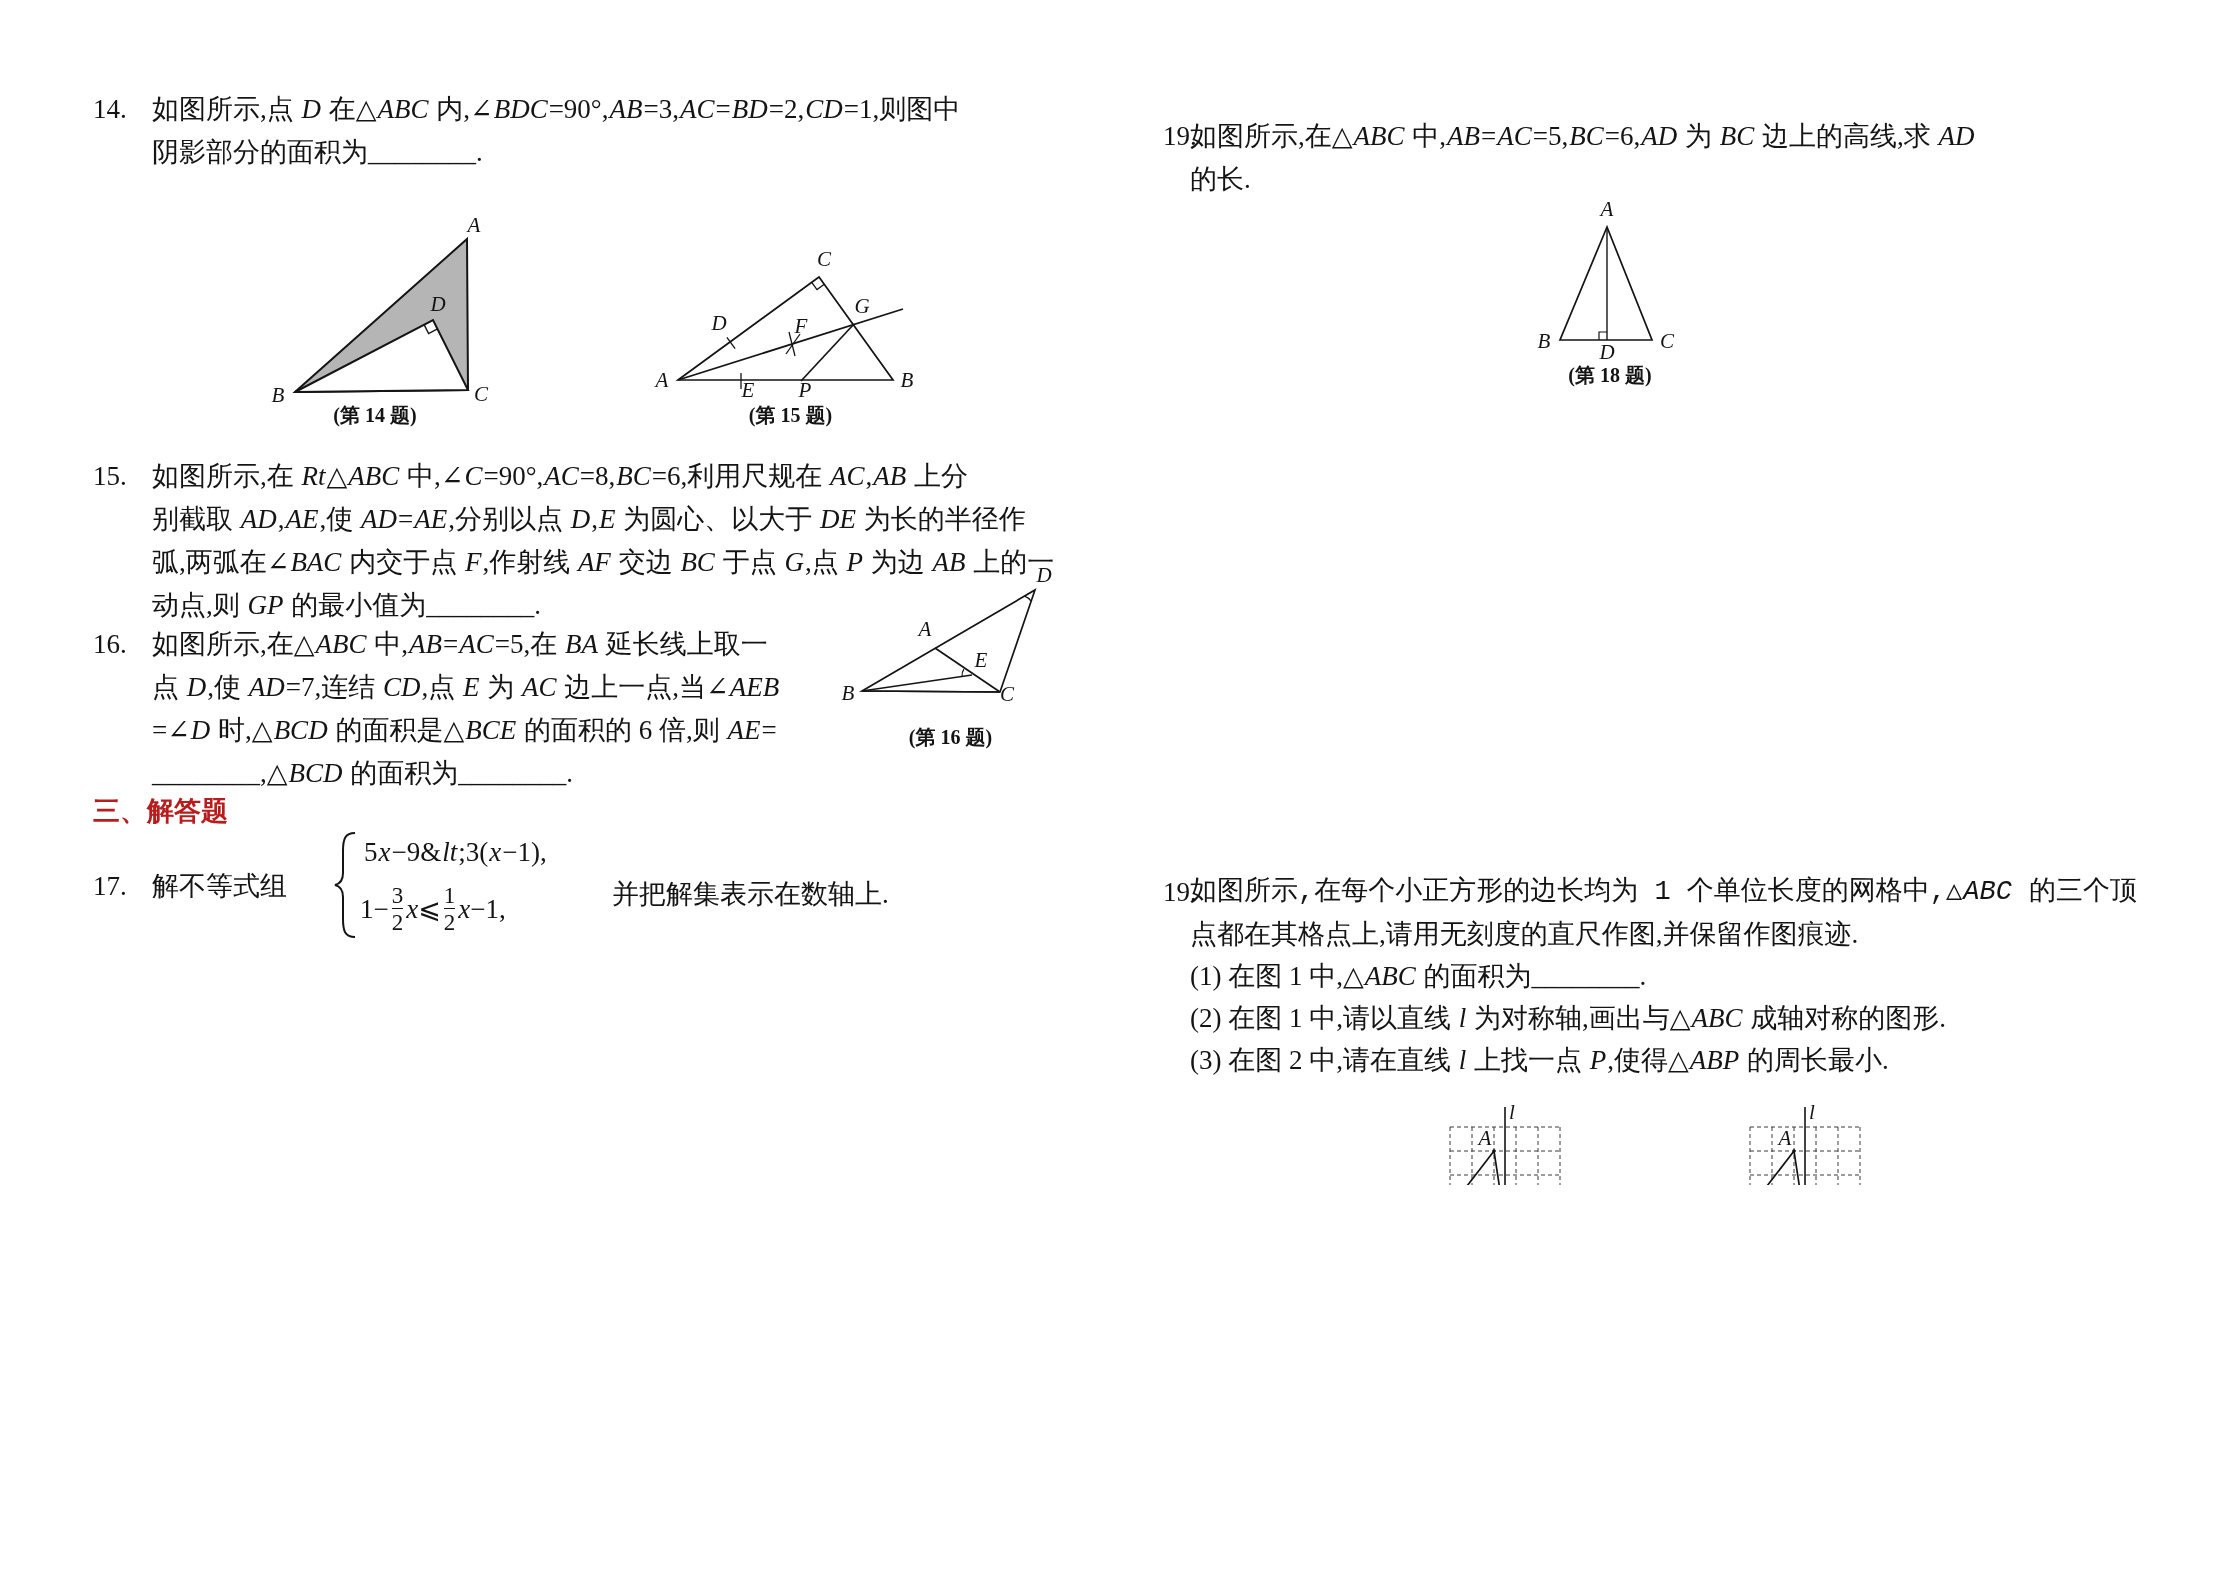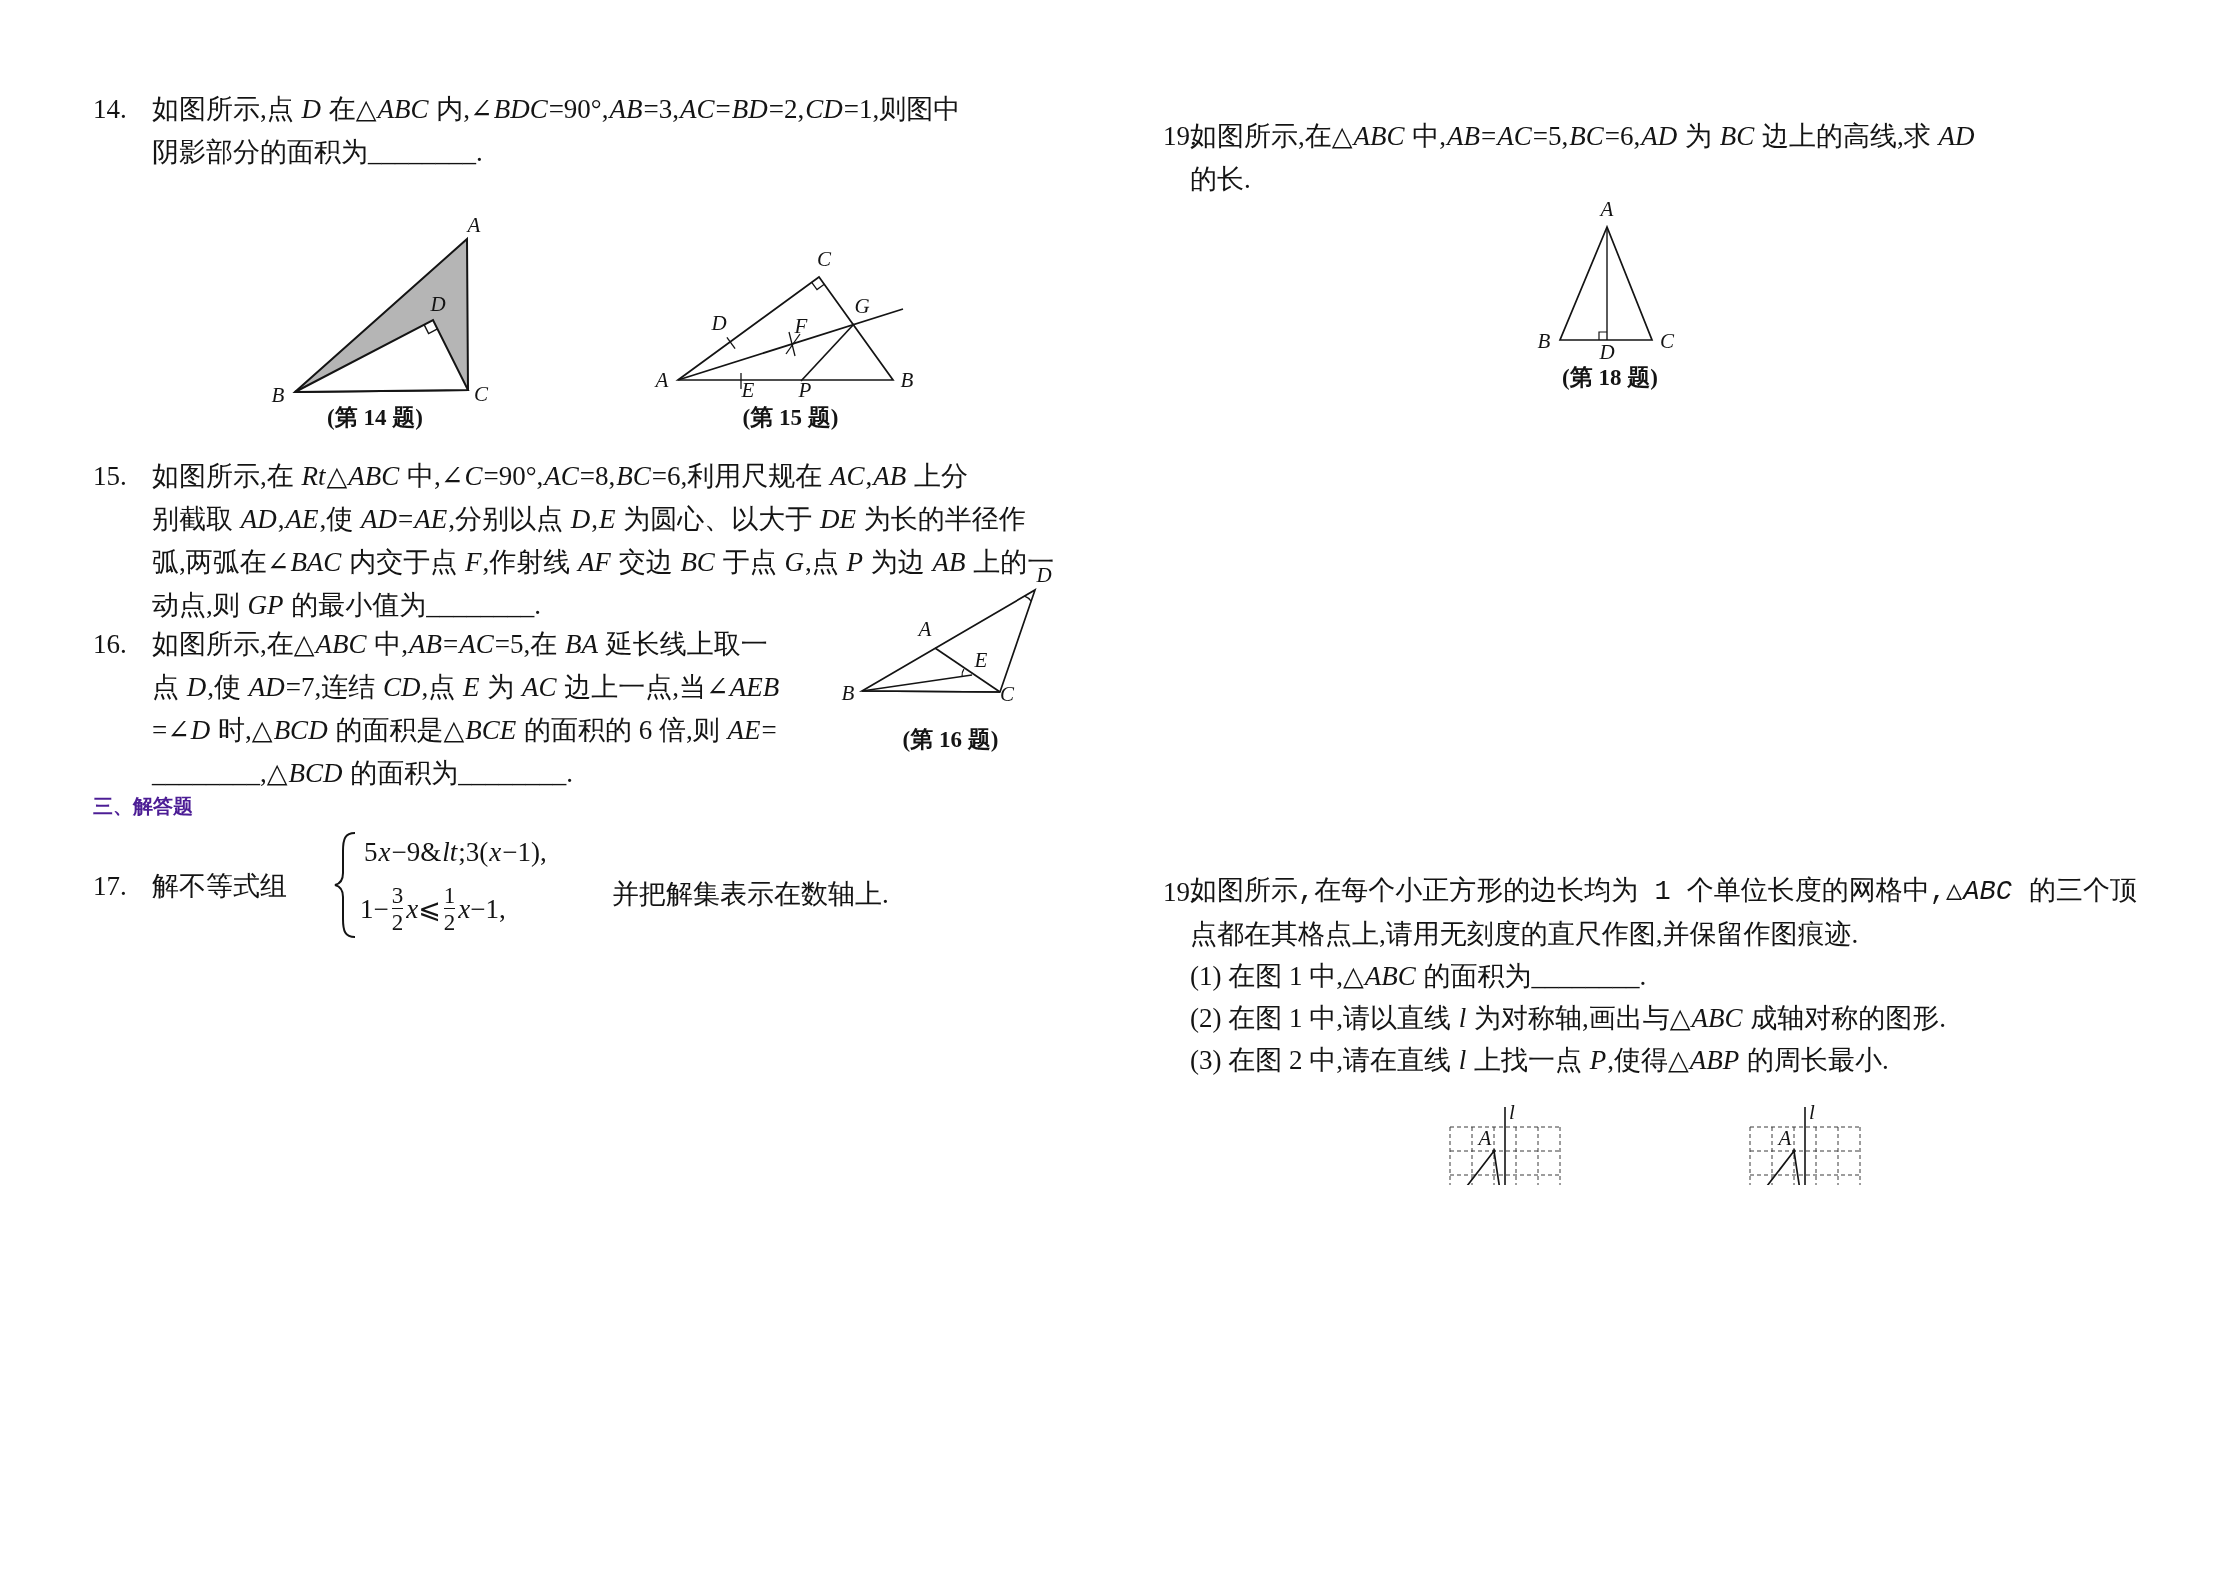--- a/index.html
+++ b/index.html
@@ -1,23 +1,23 @@
 <!DOCTYPE html>
 <html><head>
 <meta charset="utf-8">
 <style>
   html,body{margin:0;padding:0;background:#ffffff;}
   #page{position:relative;width:2221px;height:1185px;background:#ffffff;overflow:hidden;
         font-family:"Liberation Serif","DejaVu Serif",serif;color:#141414;}
   .t{position:absolute;white-space:nowrap;font-size:27px;line-height:1.25;}
   .t i{font-style:italic;padding:0 1px;}
-  .sec{position:absolute;white-space:nowrap;font-size:20px;font-weight:bold;
-       font-family:Liberation Mono, monospace;color:#4c1d95;}
+  .sec{position:absolute;white-space:nowrap;font-size:27px;font-weight:bold;
+       font-family:Liberation Mono, monospace;color:#b91c1c;}
   .figbox{position:absolute;}
-  .cap{width:100%;text-align:center;font-size:23px;font-weight:bold;white-space:nowrap;}
+  .cap{width:100%;text-align:center;font-size:20px;font-weight:bold;white-space:nowrap;}
   .vl{font-style:italic;font-size:21px;font-family:"Liberation Serif","DejaVu Serif",serif;fill:#141414;}
   svg{display:block;}
   .ineqrow{position:absolute;display:flex;align-items:center;white-space:nowrap;font-size:27px;}
   .frac{display:inline-flex;flex-direction:column;align-items:center;line-height:1;
         font-size:23px;margin:0 3px;vertical-align:middle;}
   .frac .d{border-top:1.6px solid #141414;padding-top:2px;}
   .frac .n{padding-bottom:1px;}
   .pageno{position:absolute;font-size:24px;}
 </style>
 </head>

